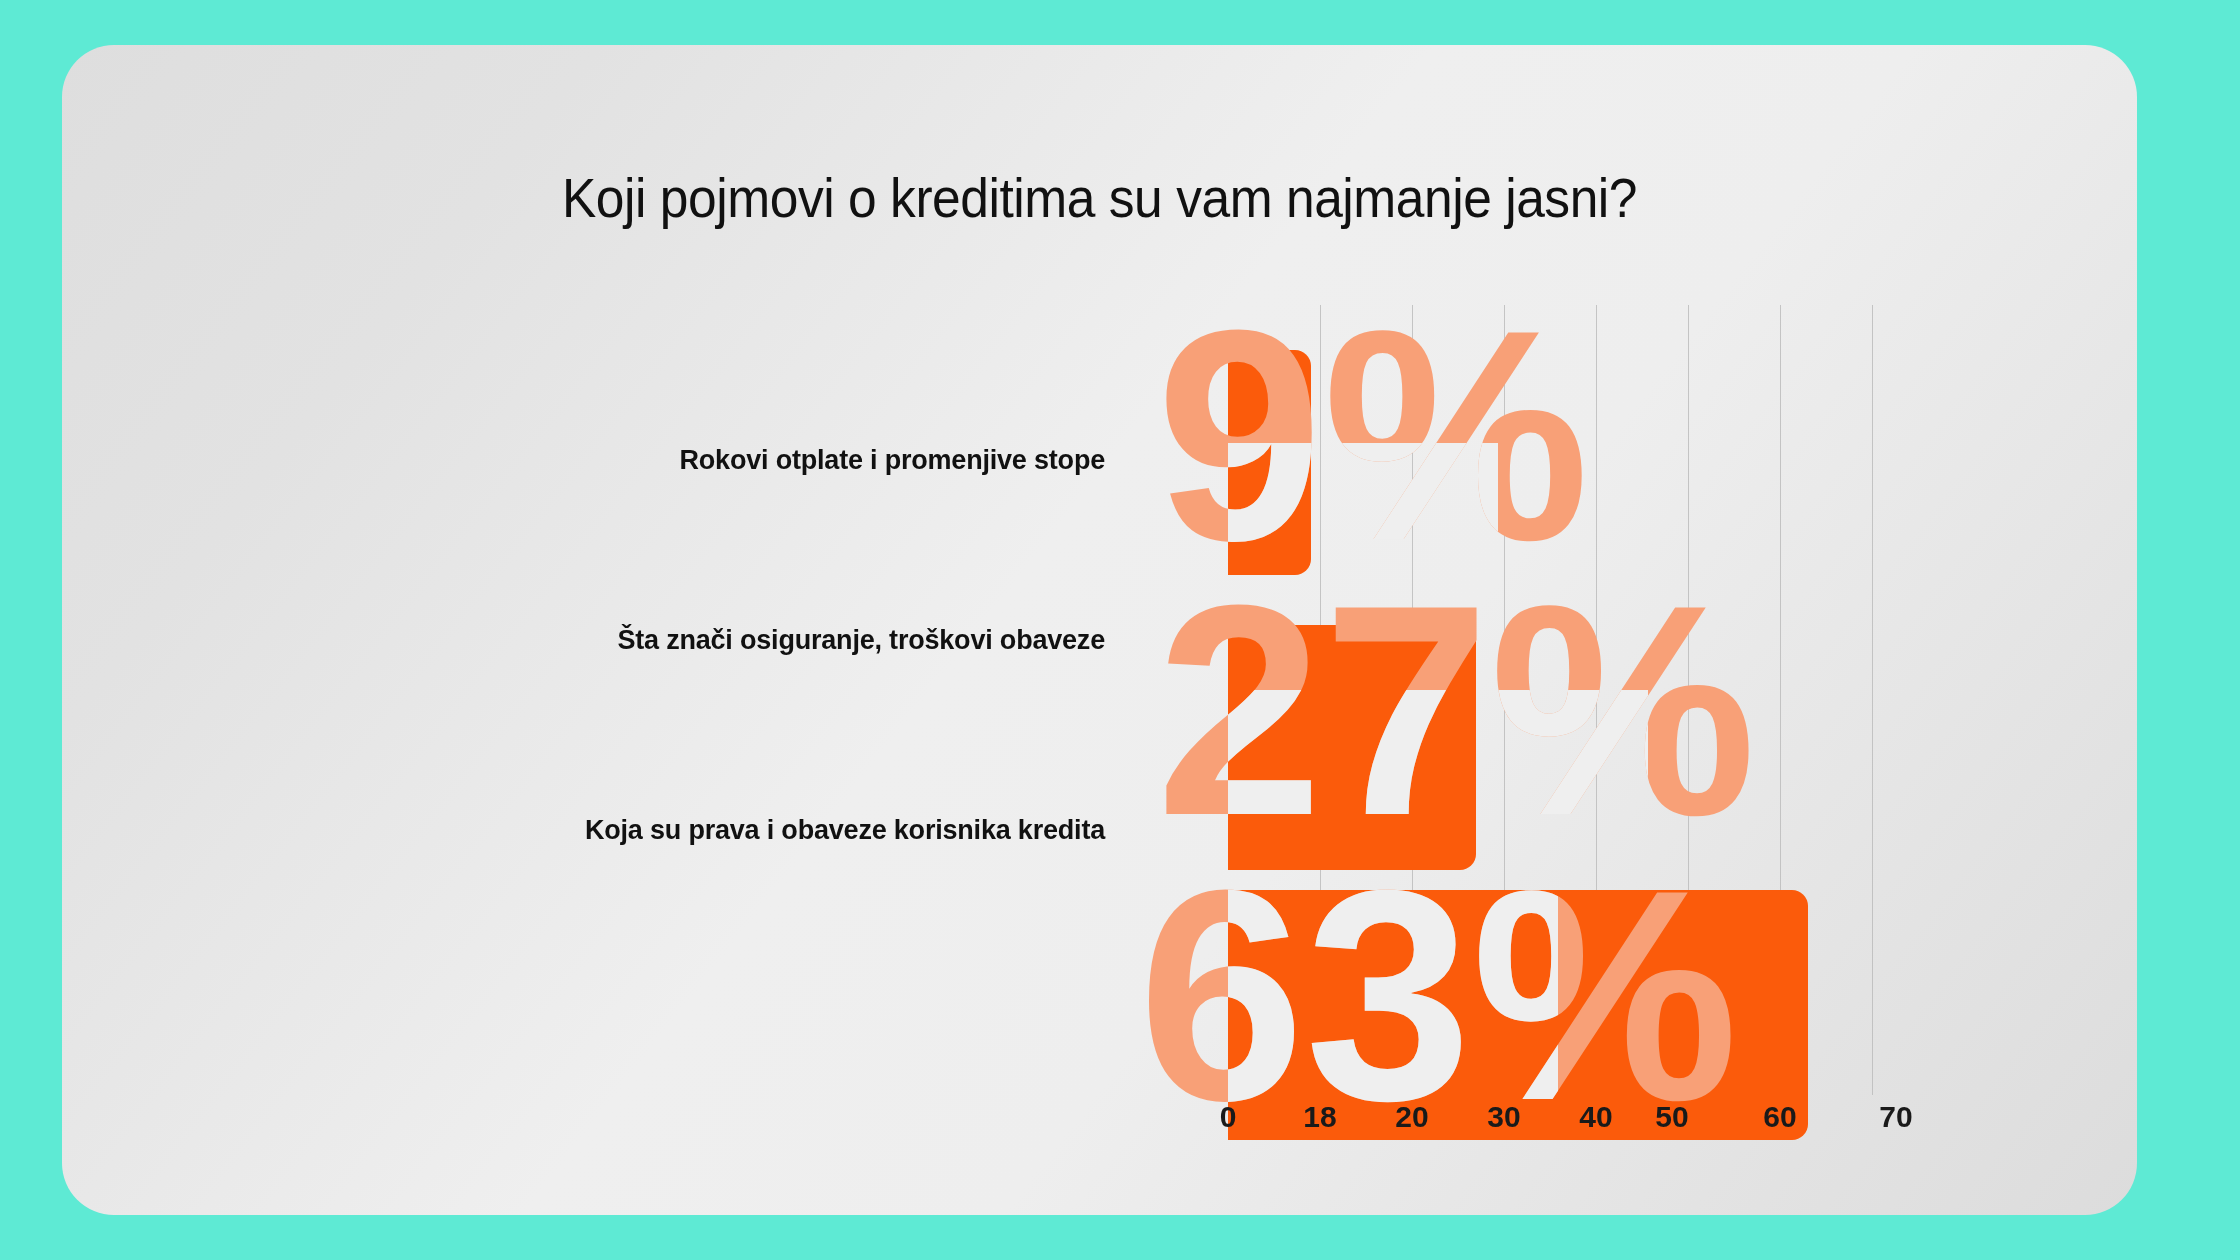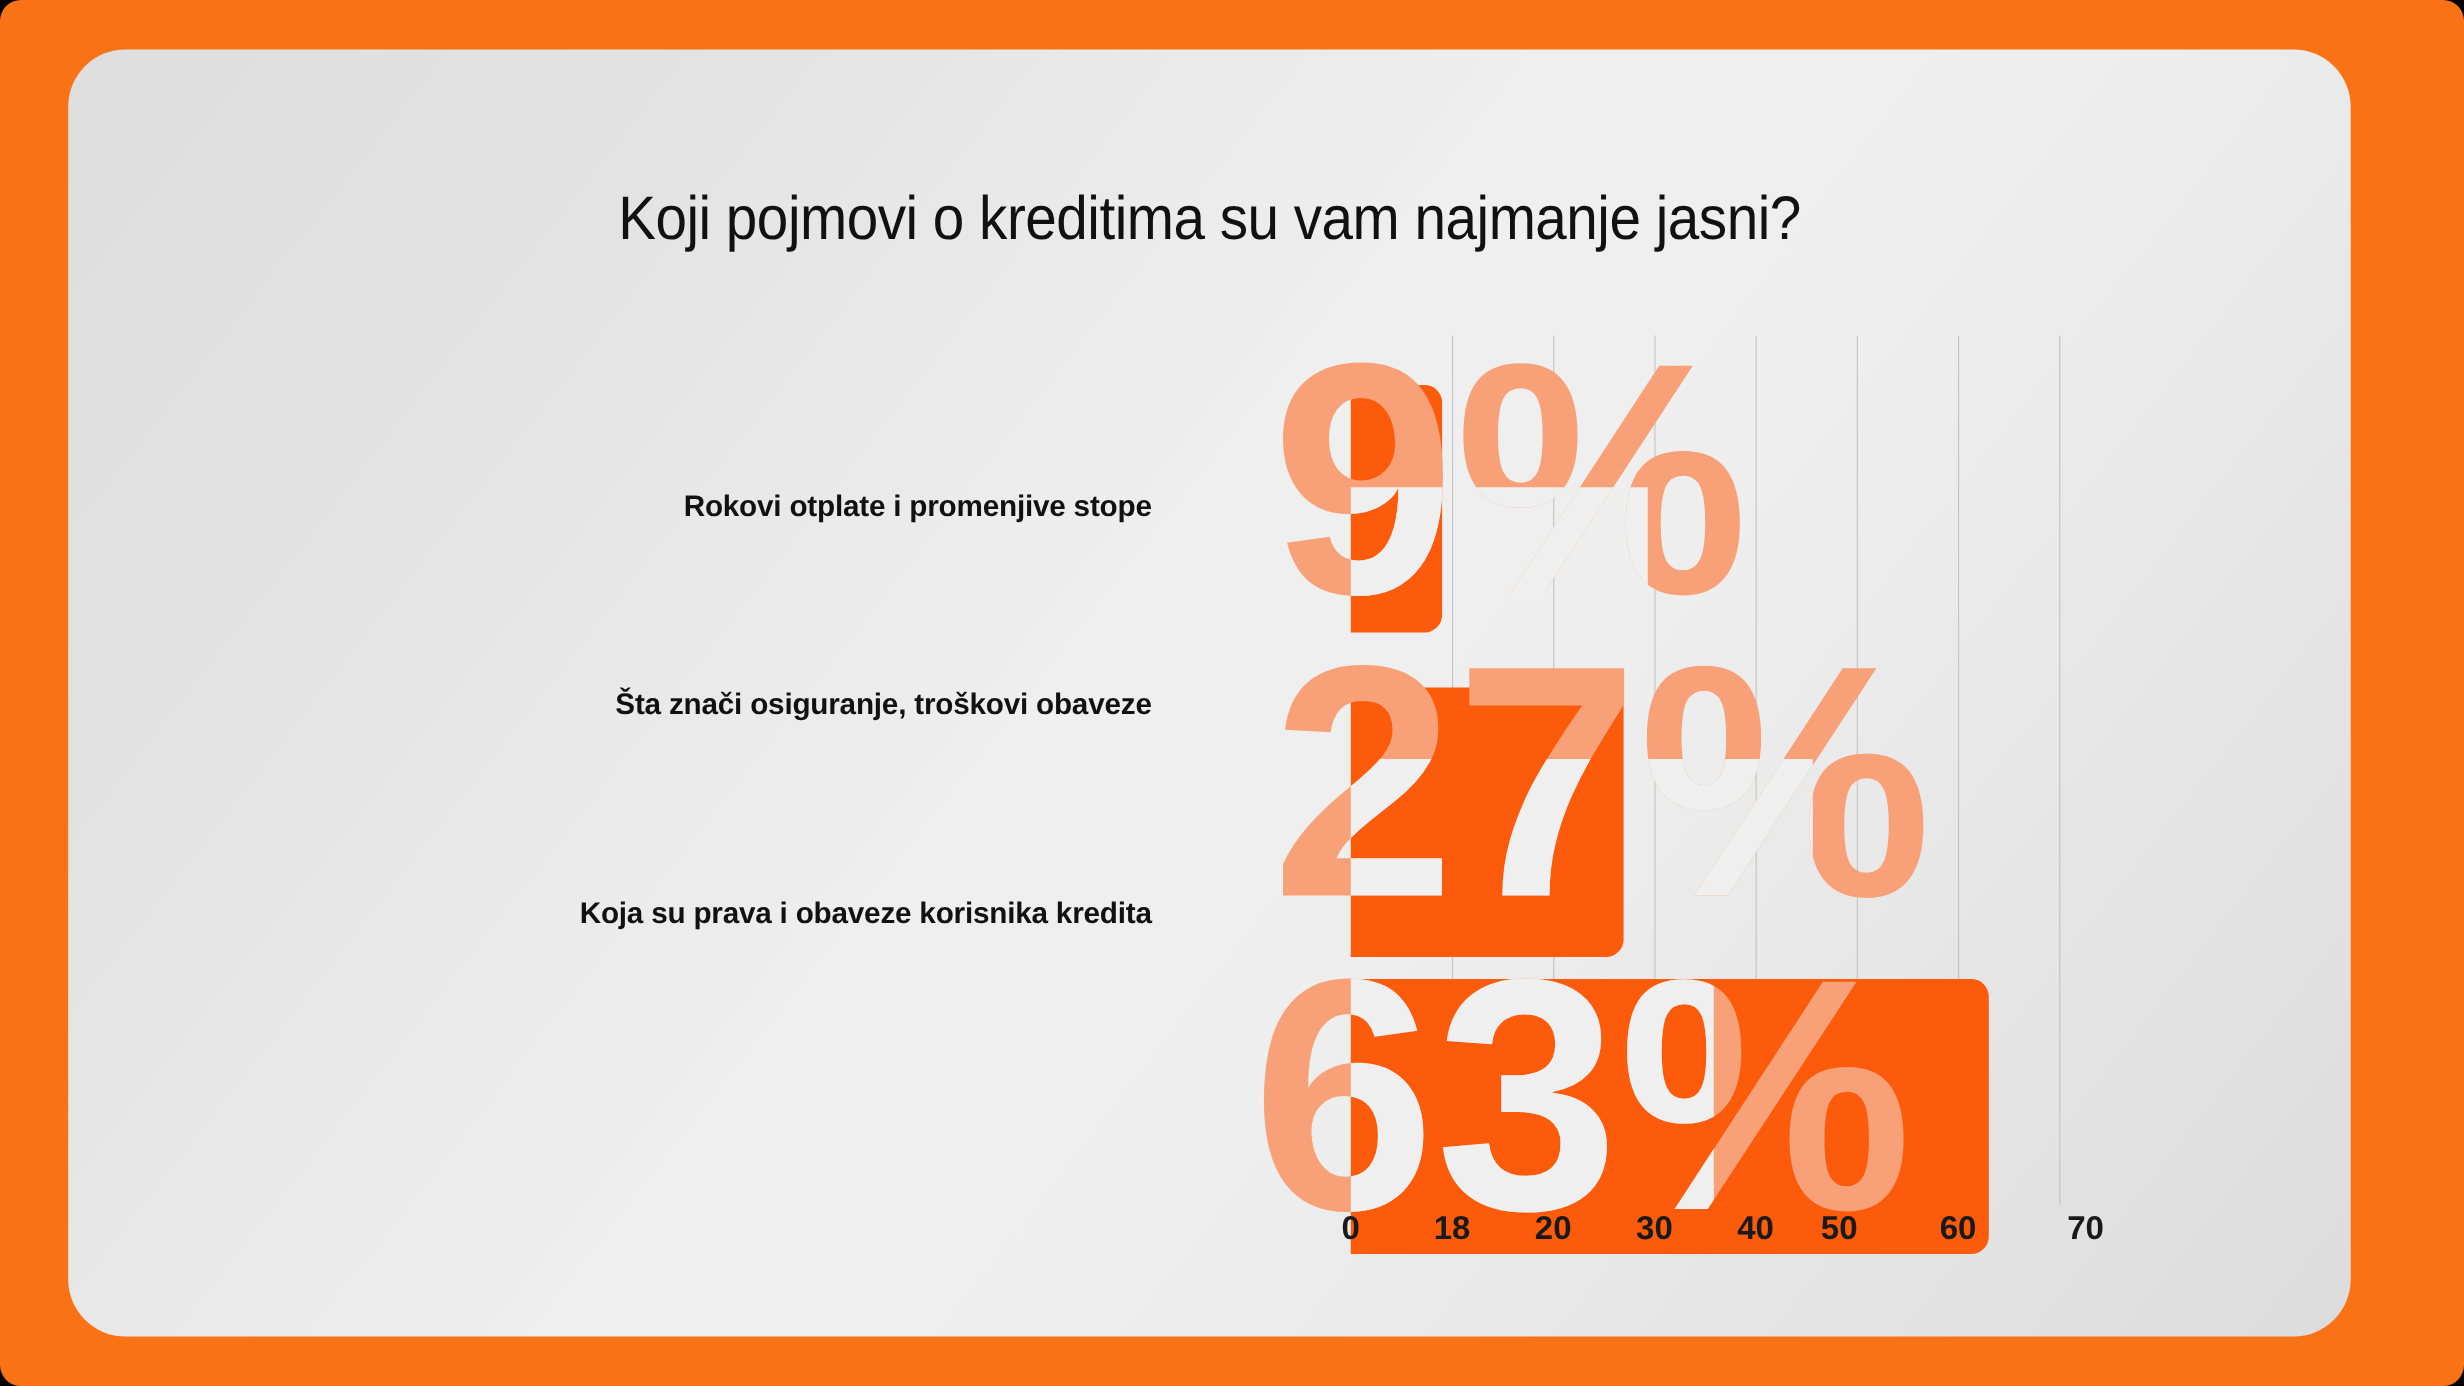--- a/index.html
+++ b/index.html
@@ -5,22 +5,21 @@
   * { box-sizing: border-box; margin: 0; padding: 0; }
   html, body {
     width: 2240px; height: 1260px;
     background: #000000;
     font-family: "Liberation Sans", sans-serif;
     overflow: hidden;
   }
   .stage {
     position: relative;
     width: 2240px; height: 1260px;
-    background: #f97316;
-    border-radius: 19px;
+    background: #5eead4;
   }
   .card {
     position: absolute;
     left: 62px; top: 45px;
     width: 2075px; height: 1170px;
     border-radius: 52px;
     background: linear-gradient(128deg, #dedede 0%, #e2e2e2 18%, #efefef 46%, #eeeeee 62%, #e3e3e3 85%, #dcdcdc 100%);
     overflow: hidden;
   }
   .chart-title {
@@ -81,21 +80,21 @@
     white-space: nowrap;
   }
   .wm-pale { color: rgba(255,255,255,.45); }
   .wm-light { color: #efefef; }
 
   .clipbar { position: absolute; overflow: hidden; }
 
   
   .cat-label {
     position: absolute;
-    right: 1090px;                
+    right: 1032px;                
     text-align: right;
     font-size: 27px;
     font-weight: 700;
     color: #111111;
     white-space: nowrap;
     letter-spacing: -0.2px;
   }
 
   
   .xaxis { position: absolute; left: 1166px; top: 1055px; width: 644px; height: 50px; }

